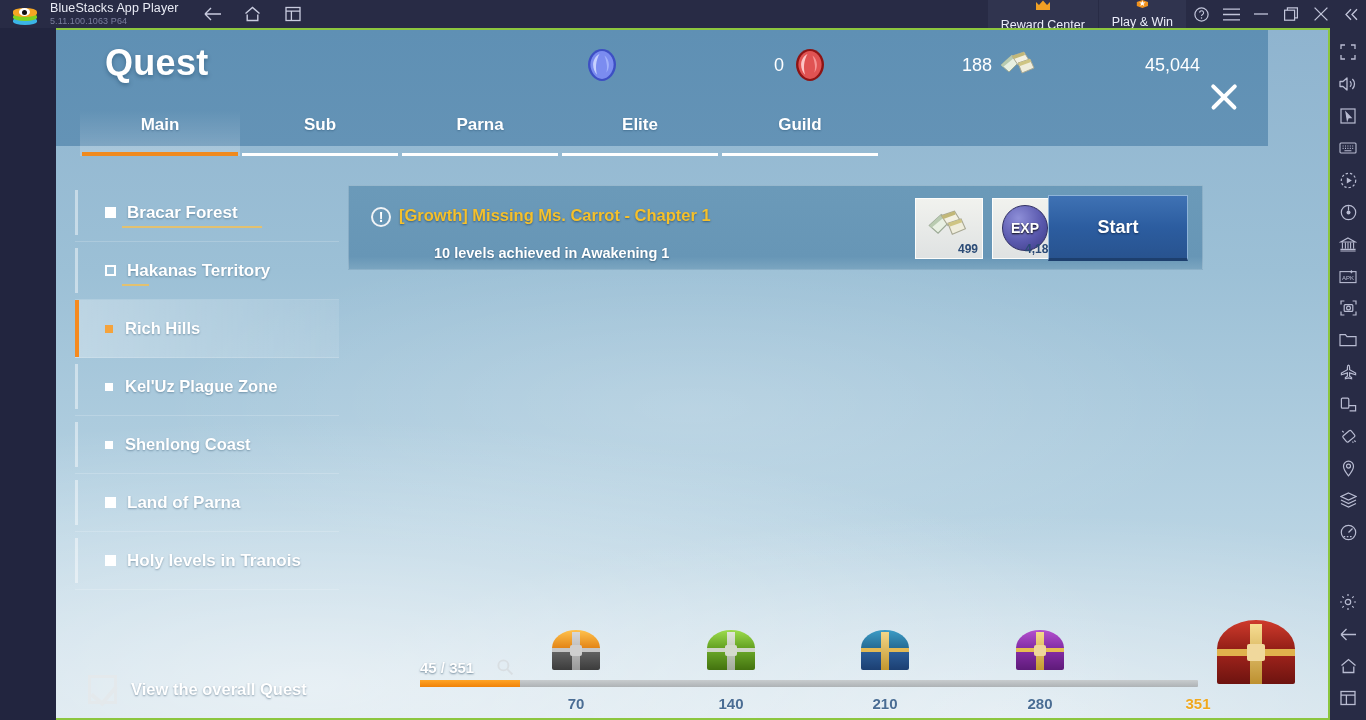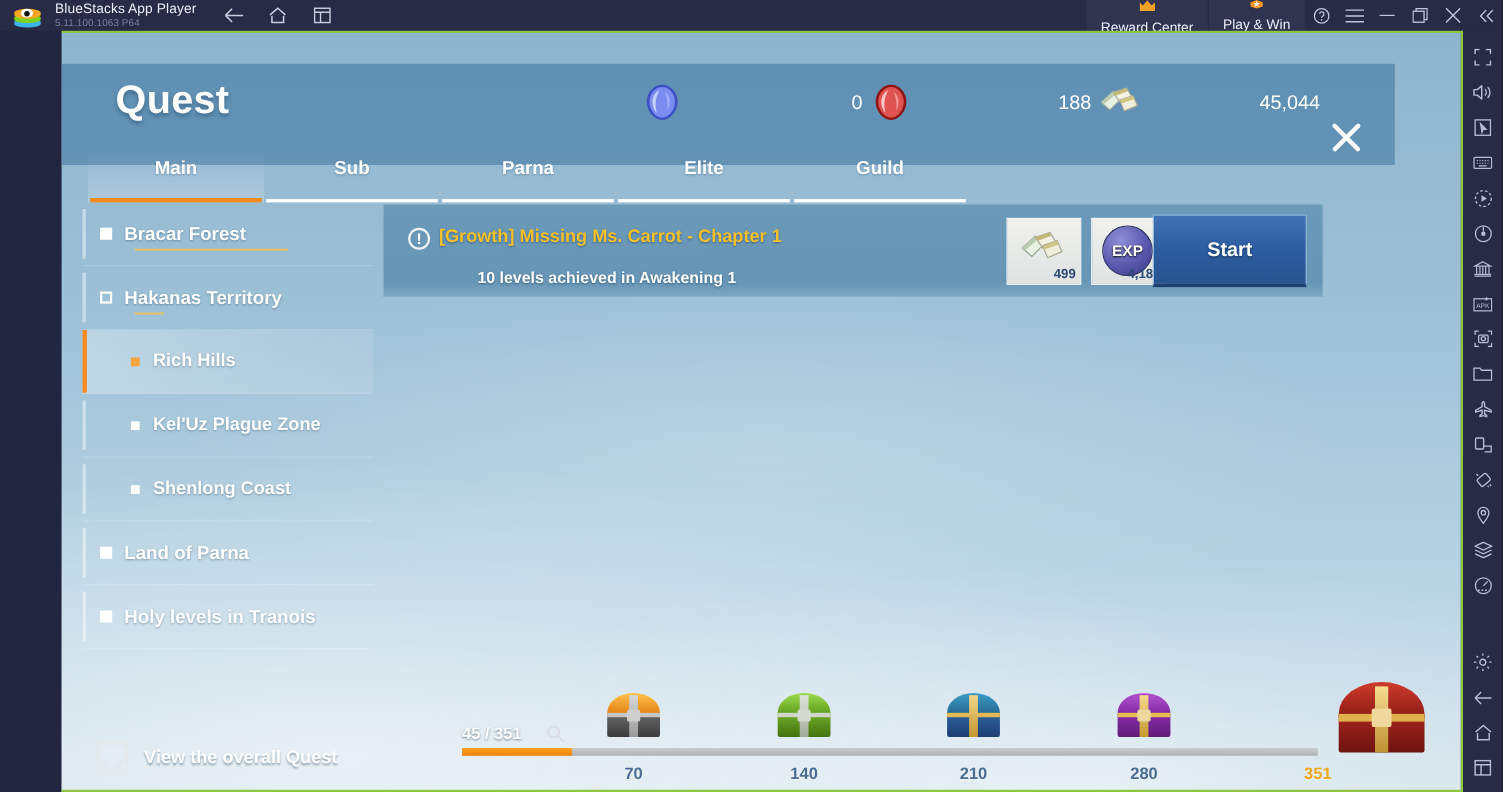--- a/index.html
+++ b/index.html
@@ -66,23 +66,22 @@
     background:
       radial-gradient(120% 70% at 20% 95%, rgba(255,255,255,.55) 0%, rgba(255,255,255,0) 55%),
       radial-gradient(90% 50% at 75% 100%, rgba(255,255,255,.45) 0%, rgba(255,255,255,0) 60%),
       radial-gradient(60% 35% at 50% 55%, rgba(255,255,255,.18) 0%, rgba(255,255,255,0) 70%),
       linear-gradient(180deg,#8fb4cf 0%, #9cc0d6 35%, #b6d2e2 70%, #cfe0ea 100%);
   }
   .game-bottomline { position:absolute; left:0; bottom:0; width:100%; height:2px; background:#8cc63f; }
 
   
   .hdr {
-    position:absolute; left:0; top:0; width:1212px; height:92px;
+    position:absolute; left:0; top:0; width:1212px; height:116px;
     background:linear-gradient(180deg,#5f90b4 0%, #6493b6 100%);
-    margin-top:28px;
   }
   .quest-title {
     position:absolute; left:49px; top:12px;
     color:#ffffff; font-size:36px; font-weight:bold; letter-spacing:.3px;
     text-shadow:0 2px 4px rgba(0,40,70,.35);
   }
   .cur-bar { position:absolute; left:0; top:0; width:1212px; height:70px; }
   .cur { position:absolute; top:18px; display:flex; align-items:center; }
   .gem { width:30px; height:34px; position:relative; }
   .gem svg { display:block; }
@@ -119,22 +118,22 @@
     border-bottom:1px solid rgba(255,255,255,.18);
   }
   .region-row .lbar { position:absolute; left:0; top:6px; bottom:6px; width:3px; background:rgba(255,255,255,.45); }
   .region-row.sel { background:linear-gradient(90deg, rgba(255,255,255,.30) 0%, rgba(255,255,255,.10) 100%); }
   .region-row.sel .lbar { background:#f58a1f; width:4px; top:0; bottom:0; }
   .bullet { width:11px; height:11px; background:#fff; flex:0 0 auto; }
   .bullet.hollow { background:transparent; border:2px solid #fff; width:11px; height:11px; }
   .bullet.small { width:8px; height:8px; background:#fff; }
   .bullet.small.orange { background:#f5a33c; }
   .region-name { color:#ffffff; font-size:17px; font-weight:bold; text-shadow:0 1px 2px rgba(0,40,70,.35); }
-  .lvl0 { padding-left:16px; }
-  .lvl1 { padding-left:44px; }
+  .lvl0 { padding-left:30px; }
+  .lvl1 { padding-left:30px; }
   .region-name.sub { font-size:16.5px; }
   .prog-under { position:absolute; height:2.5px; background:#e2c171; bottom:13px; }
 
   
   .quest-card {
     position:absolute; left:292px; top:155px; width:855px; height:85px;
     background:linear-gradient(180deg,#6b9ab9 0%,#6796b6 85%, #7aa5c0 100%);
     border:1px solid rgba(255,255,255,.22);
   }
   .q-excl {

